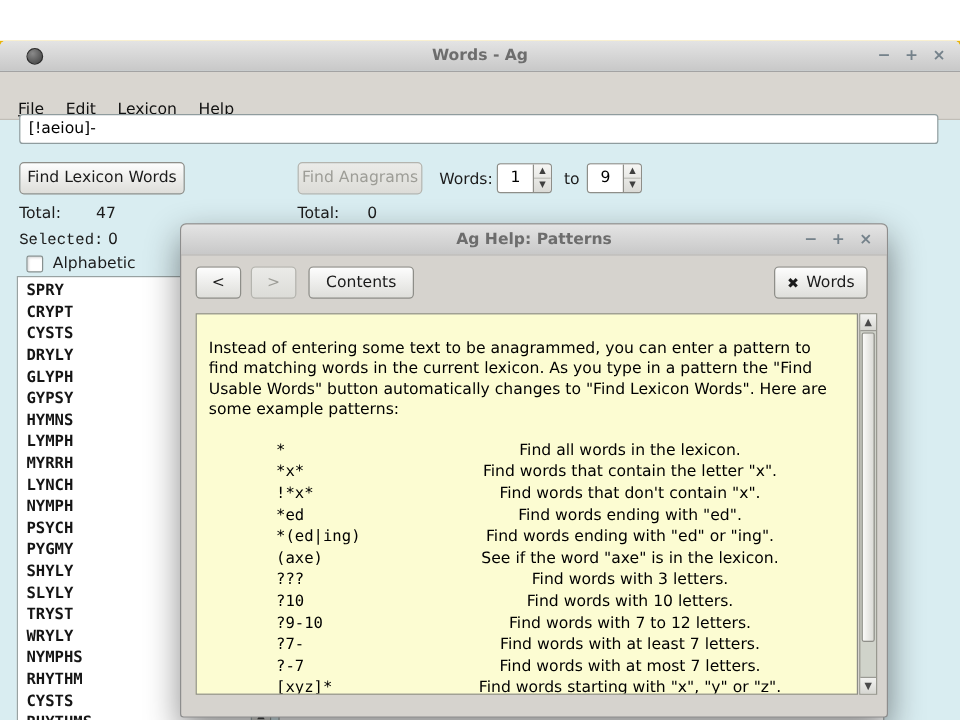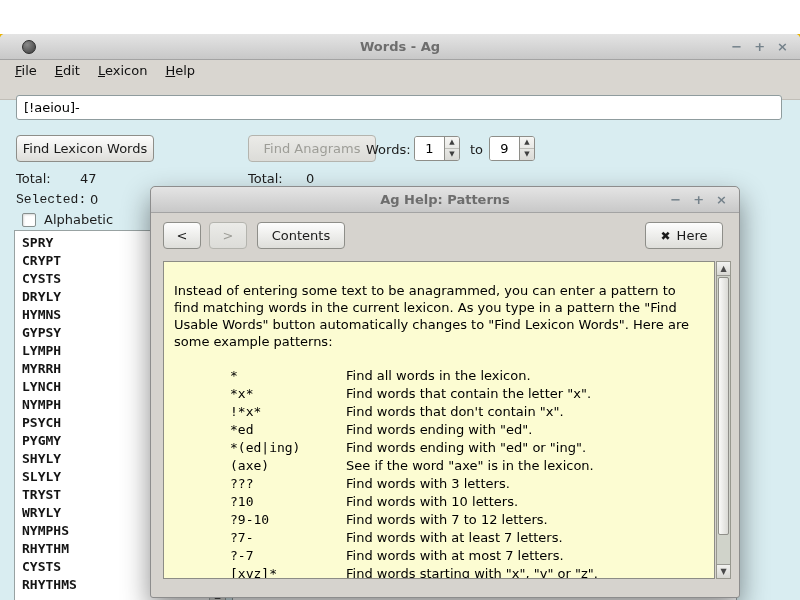--- a/index.html
+++ b/index.html
@@ -20,29 +20,29 @@
     background:linear-gradient(#fdfdfd,#dededa); font-size:13px; color:#1a1a1a;
     font-family:"DejaVu Sans",sans-serif; display:flex; align-items:center; justify-content:center; }
   .btn.disabled { color:#9d9d97; background:linear-gradient(#ebebe8,#dcdcd8); border-color:#b4b4ae; }
 
   
   #main-window { position:absolute; left:0; top:0; width:800px; height:588px;
     background:#d9edf1; border-radius:5px 5px 2px 2px; }
   #main-icon { position:absolute; left:22px; top:6px; width:14px; height:14px; border-radius:50%;
     background:radial-gradient(circle at 35% 30%, #8a8a8a, #3c3c3c); border:1px solid #2c2c2c; }
   #menubar { position:absolute; left:0; top:26px; right:0; height:40px; background:#d9d6d0;
-    border-bottom:1px solid #c1beb7; display:flex; align-items:flex-start; padding-left:6px; }
+    border-bottom:1px solid #c1beb7; display:flex; align-items:flex-end; padding-left:6px; }
   .menu-item { padding:3px 9px 0 9px; font-size:13px; color:#101010; }
 
   #pattern-input { position:absolute; left:16px; top:61px; width:766px; height:25px;
     border:1px solid #8f9c9e; border-radius:3px; background:#fff; font-size:13px;
     padding:0 7px; color:#000; font-family:"DejaVu Sans",sans-serif; }
 
   #btn-find-lexicon { left:16px; top:101px; width:138px; }
-  #btn-find-anagrams { left:248px; top:101px; width:128px; }
+  #btn-find-anagrams { left:248px; top:101px; width:104px; }
   .flabel { position:absolute; font-size:13px; color:#1c1c1c; }
   #words-label { left:366px; top:108px; }
   #to-label { left:470px; top:108px; }
 
   .spin { position:absolute; top:102px; width:46px; height:25px; border:1px solid #8e8e89;
     border-radius:3px; background:#fff; display:flex; overflow:hidden; }
   #spin-from { left:414px; } #spin-to { left:489px; }
   .spin-value { flex:1; text-align:center; font-size:13px; line-height:23px; color:#000; background:#fff; }
   .spin-steppers { width:15px; border-left:1px solid #8e8e89; display:flex; flex-direction:column;
     background:linear-gradient(#f6f6f4,#dadad6); }
@@ -82,21 +82,21 @@
   #dlg-contents { left:106px; top:35px; width:88px; }
   #dlg-close { right:16px; top:35px; width:78px; gap:6px; }
   #dlg-close .x { font-size:12px; }
 
   #help-content { position:absolute; left:12px; top:74px; width:552px; height:318px;
     background:#fcfcd2; border:1px solid #8c8c86; padding:20px 10px; overflow:hidden;
     font-size:13px; line-height:17px; color:#000; }
   #pattern-rows { margin-top:17px; }
   .pattern-row { display:flex; height:18px; line-height:18px; }
   .pat { margin-left:56px; width:116px; font-family:"DejaVu Sans Mono",monospace; white-space:pre; }
-  .desc { flex:1; }
+  .desc { flex:1;text-align:center; }
 
   #dlg-scroll { position:absolute; left:565px; top:74px; width:15px; height:318px;
     background:#d0d3ca; border:1px solid #98988f; }
   #dlg-scroll .dstep { position:absolute; left:0; right:0; height:14px;
     background:linear-gradient(#f2f2f0,#d7d7d2); font-size:8px; line-height:13px; text-align:center; color:#4a4a4a; }
   #dlg-scroll .dstep.top { top:0; border-bottom:1px solid #9a9a94; }
   #dlg-scroll .dstep.bot { bottom:0; border-top:1px solid #9a9a94; }
   #dlg-thumb { position:absolute; left:1px; right:1px; top:15px; height:258px;
     background:linear-gradient(90deg,#fafaf8,#dadad5); border:1px solid #8f8f89; border-radius:2px; }
 </style>
@@ -166,24 +166,25 @@
       <div id="word-list">
 
           <div class="word-item">SPRY</div>
 
           <div class="word-item">CRYPT</div>
 
           <div class="word-item">CYSTS</div>
 
           <div class="word-item">DRYLY</div>
 
+          <div class="word-item">GLYPH</div>
+
+          <div class="word-item">GYPSY</div>
 
           <div class="word-item">HYMNS</div>
-
-          <div class="word-item">GYPSY</div>
 
           <div class="word-item">LYMPH</div>
 
           <div class="word-item">MYRRH</div>
 
           <div class="word-item">LYNCH</div>
 
           <div class="word-item">NYMPH</div>
 
           <div class="word-item">PSYCH</div>
@@ -224,21 +225,21 @@
         <span>+</span>
         <span>×</span>
       </span>
     </div>
 
     <button class="btn" id="dlg-back">&lt;</button>
     <button class="btn disabled" id="dlg-fwd">&gt;</button>
     <button class="btn" id="dlg-contents">Contents</button>
     <button class="btn" id="dlg-close">
       <span class="x">✖</span>
-      <span>Here</span>
+      <span>Words</span>
     </button>
 
     <div id="help-content">
       <div>Instead of entering some text to be anagrammed, you can enter a pattern to find matching words in the current lexicon. As you type in a pattern the "Find Usable Words" button automatically changes to "Find Lexicon Words". Here are some example patterns:</div>
       <div id="pattern-rows">
 
           <div class="pattern-row">
             <span class="pat">*</span>
             <span class="desc">Find all words in the lexicon.</span>
           </div>

